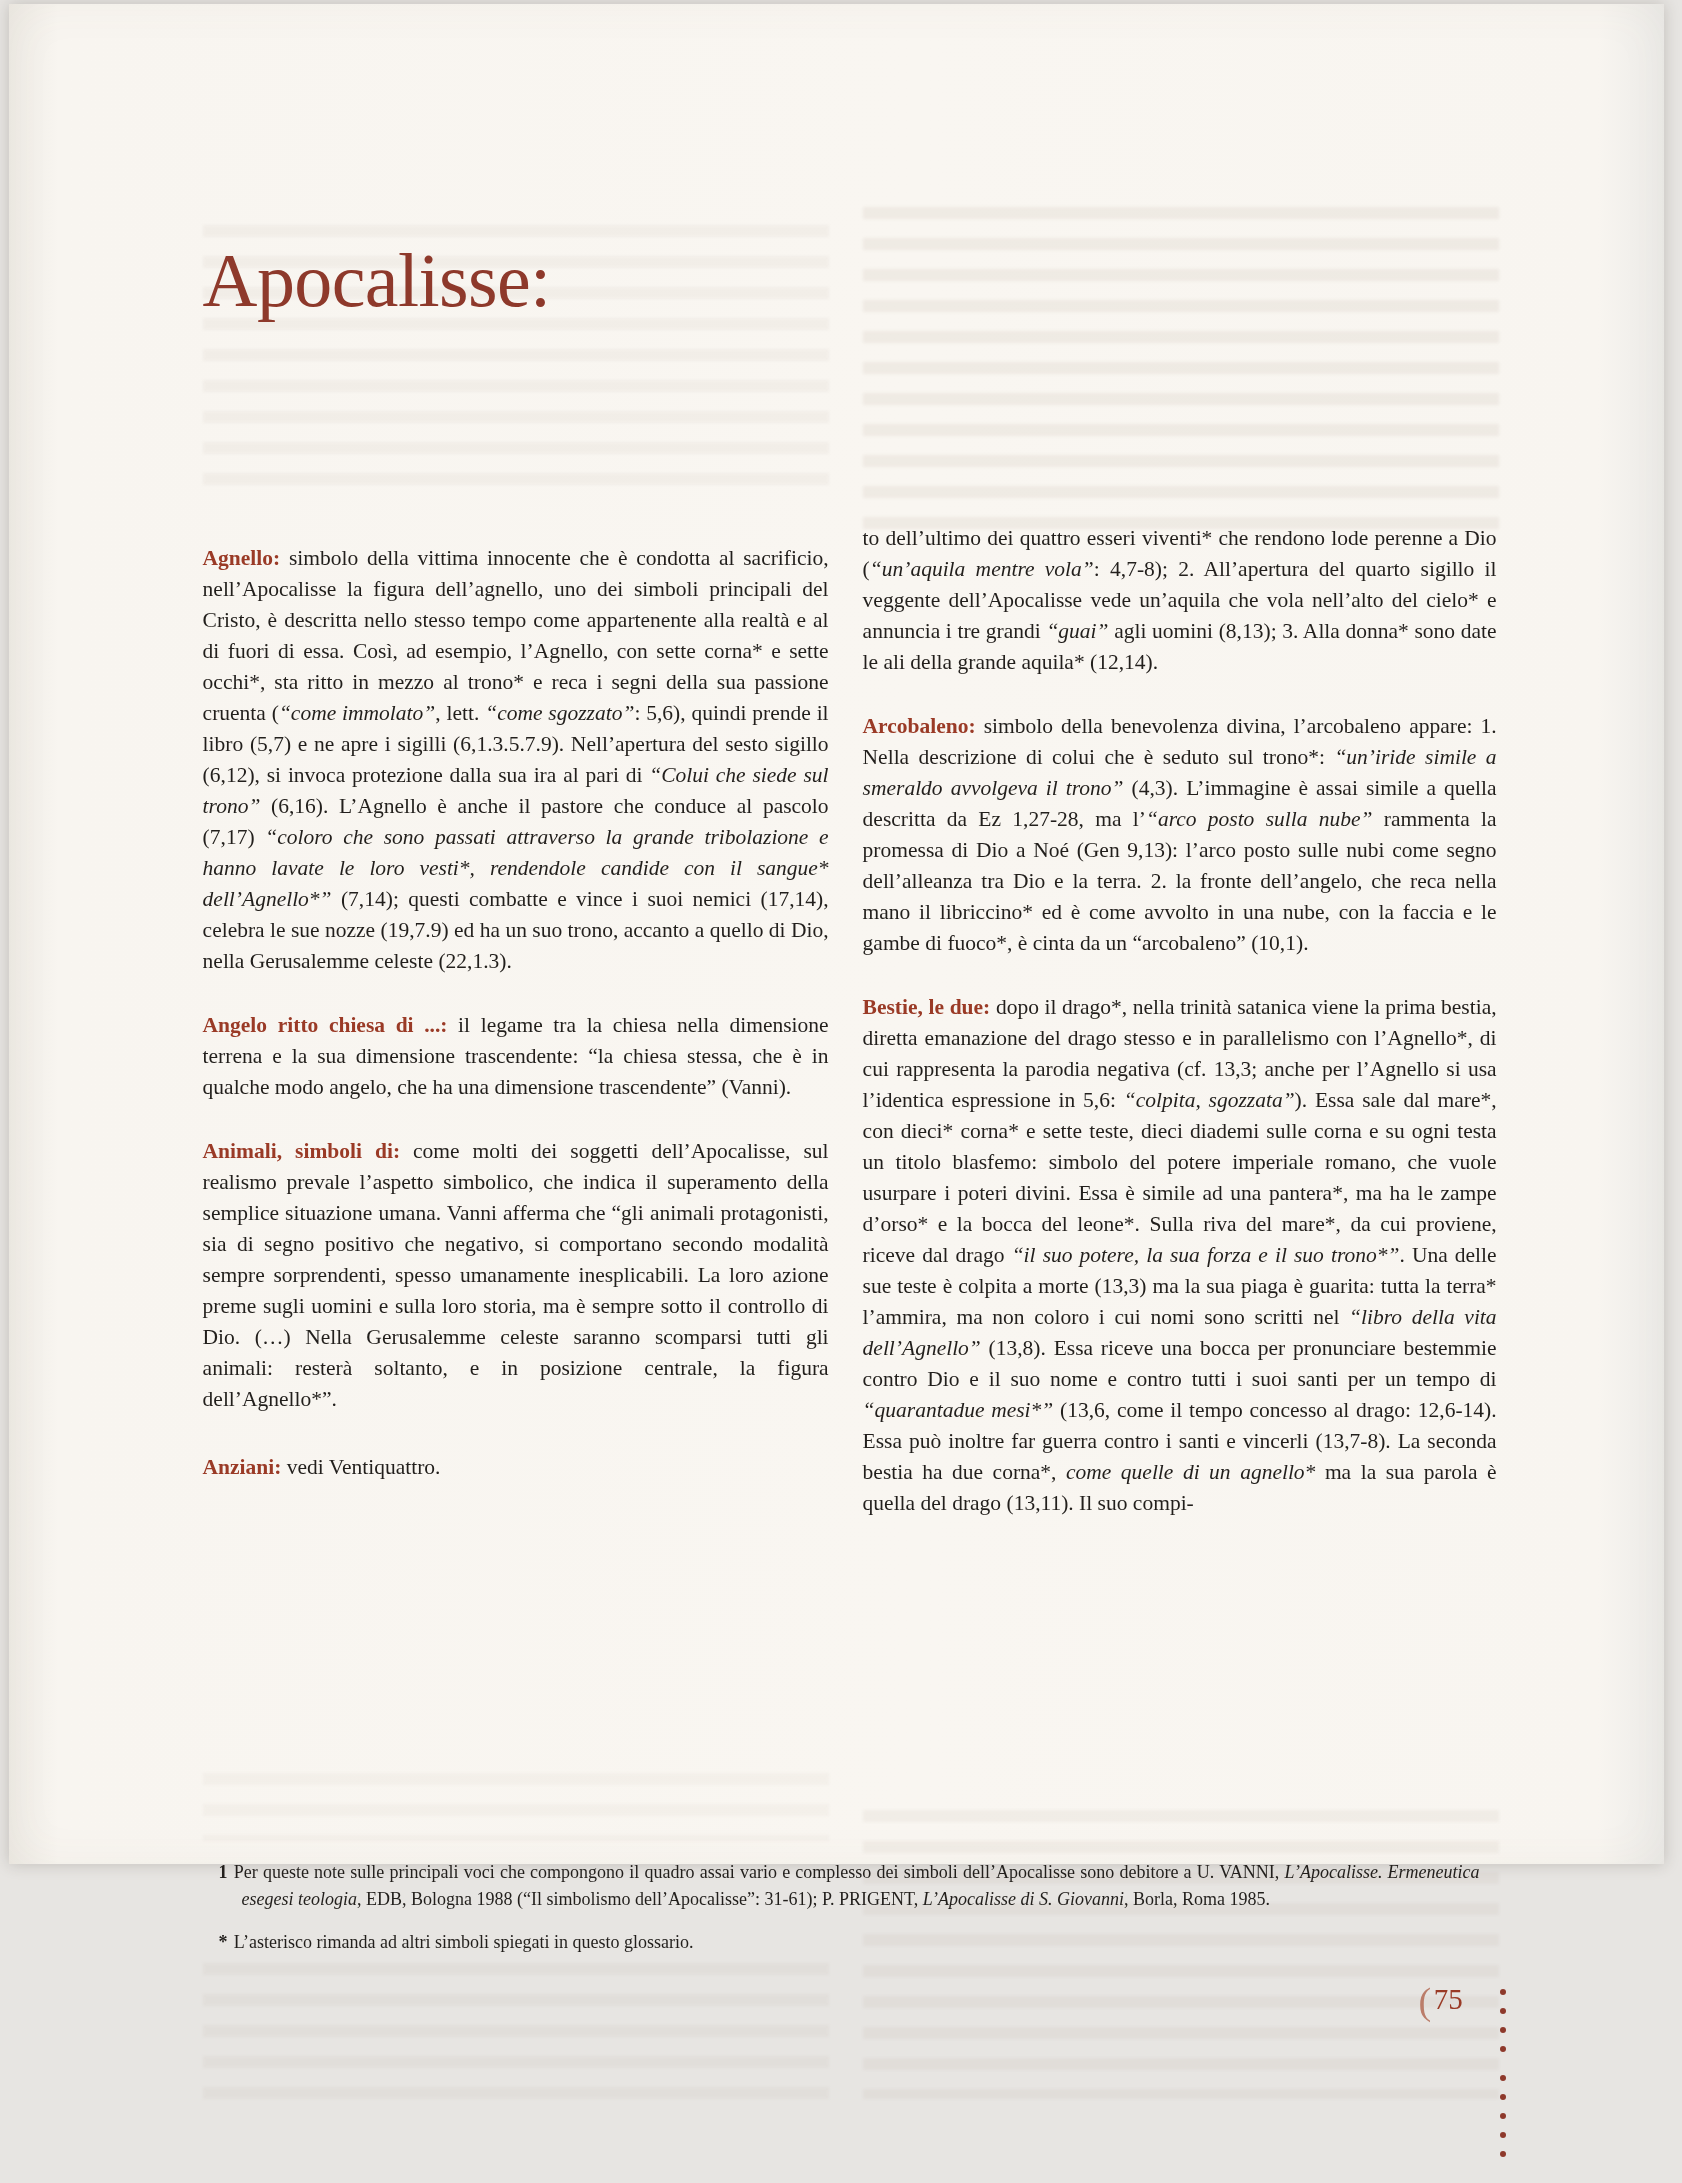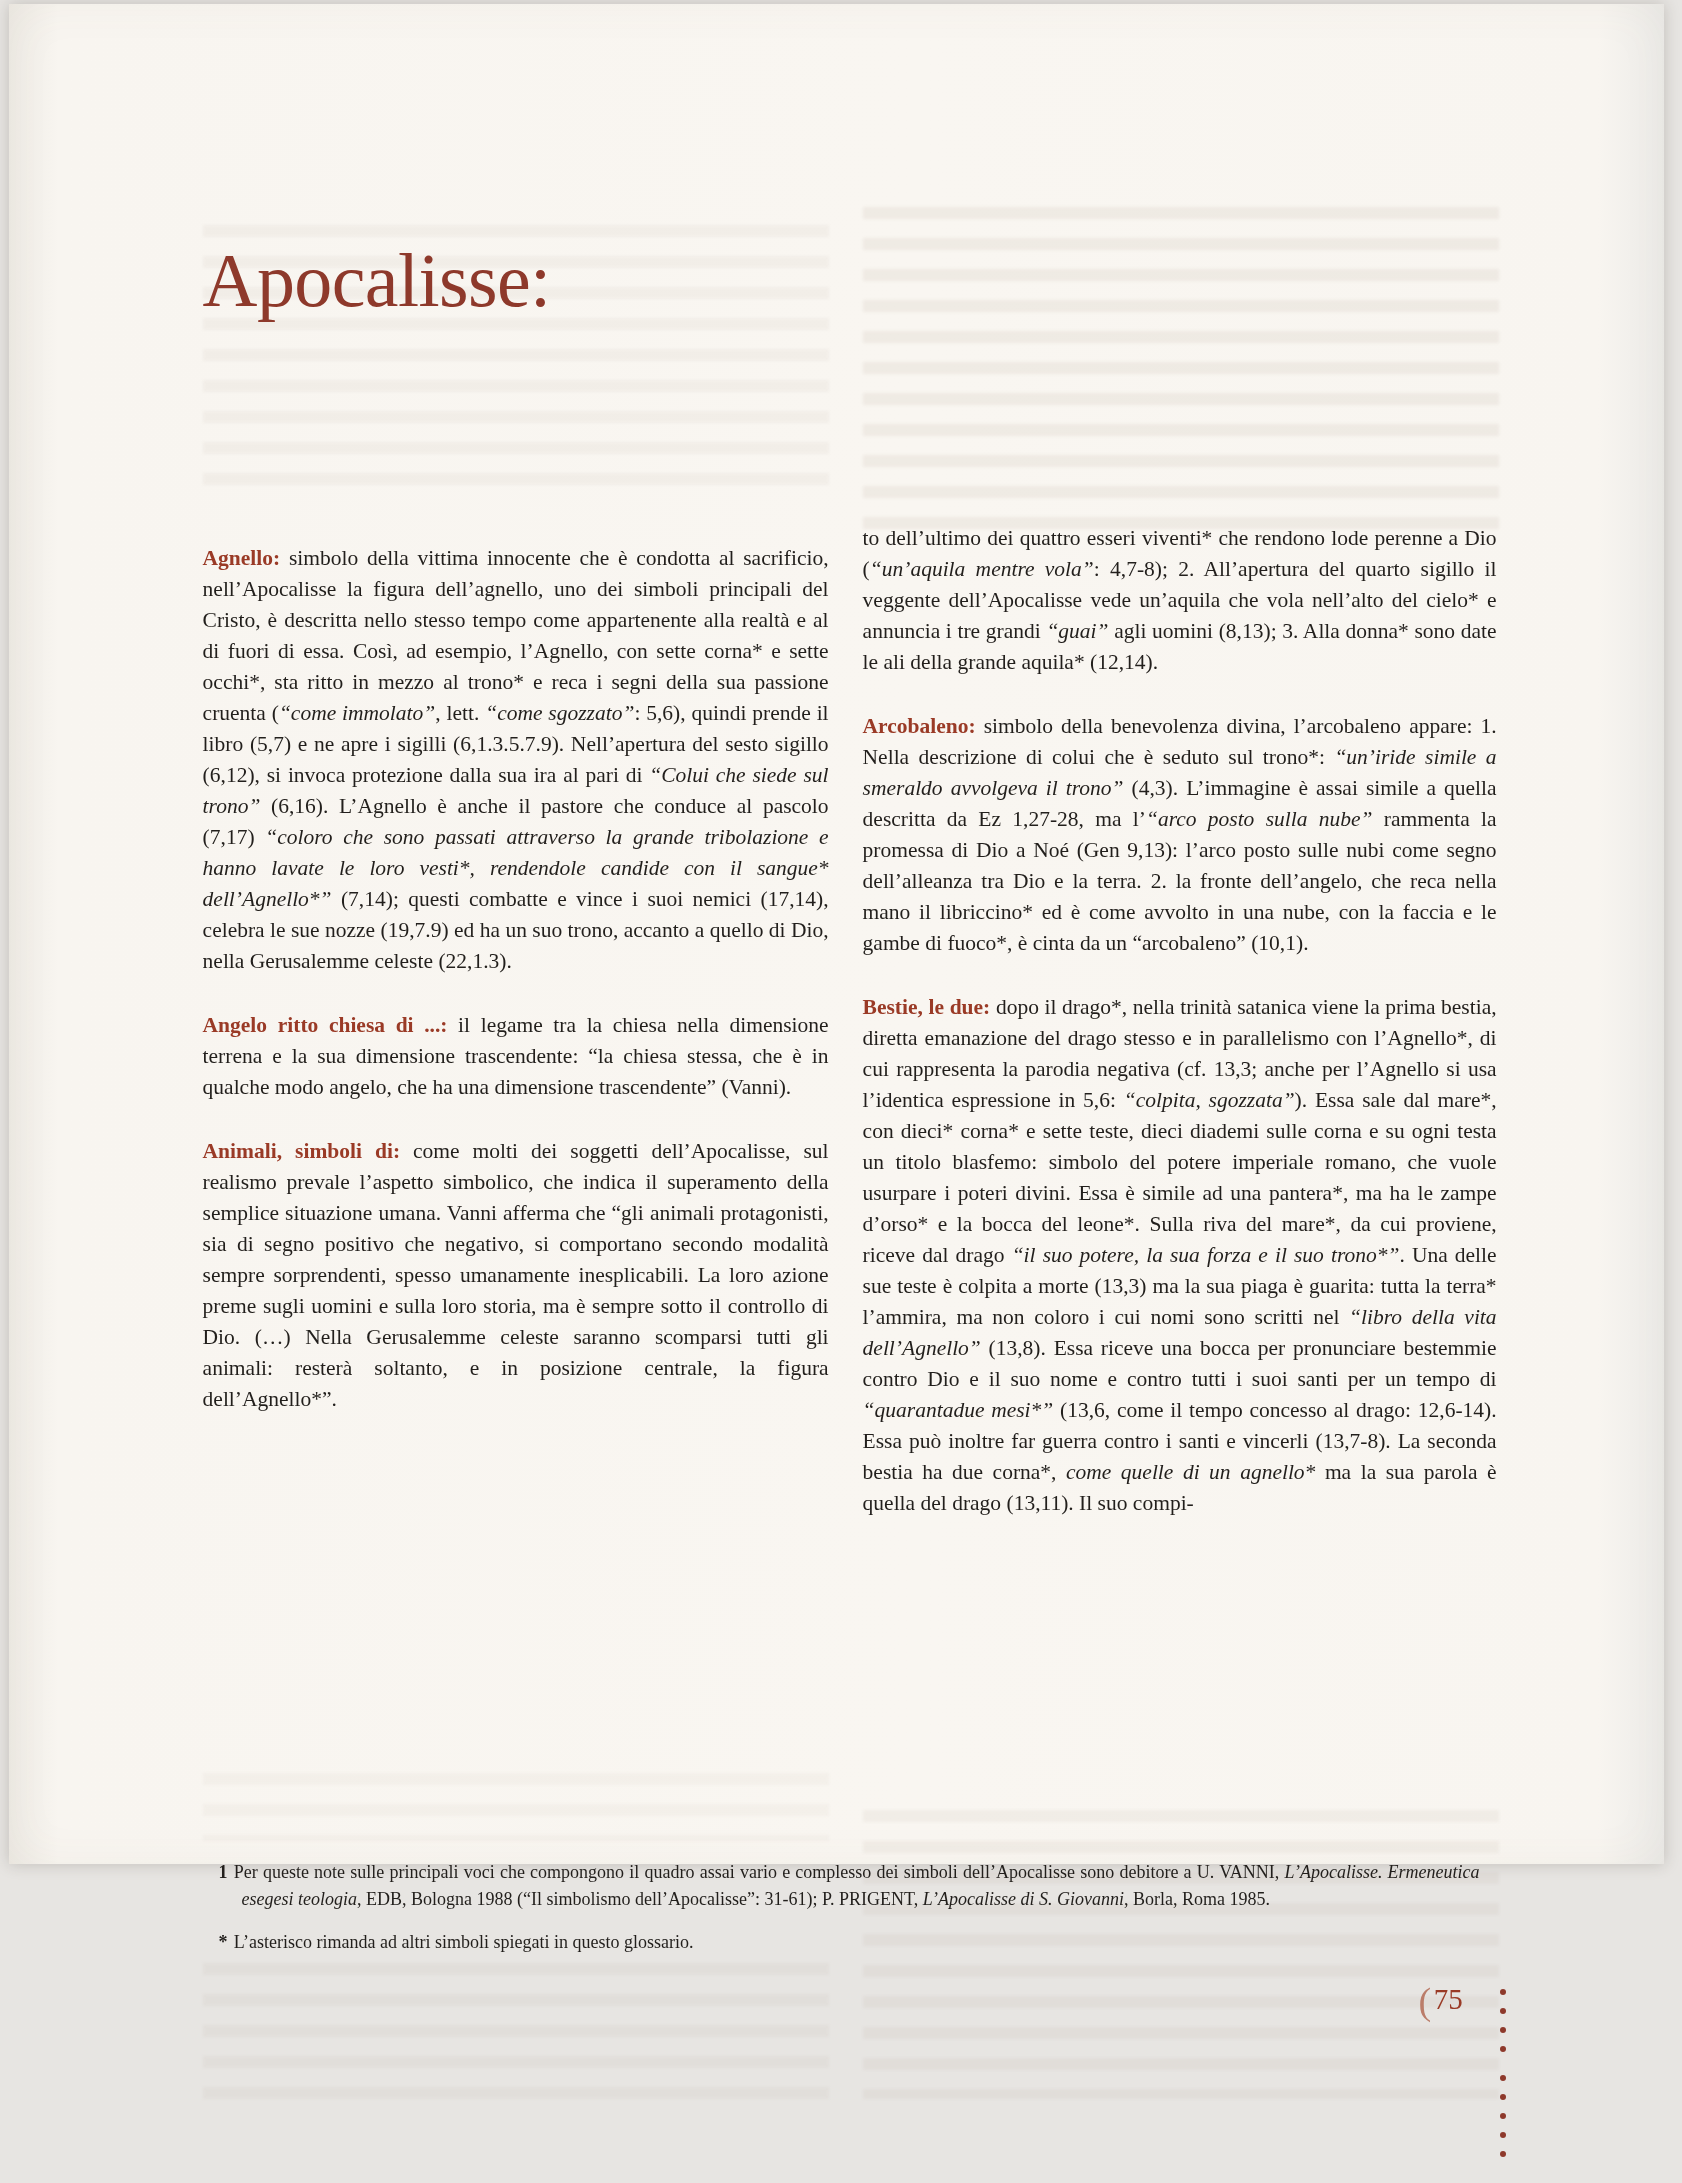--- a/index.html
+++ b/index.html
@@ -81,20 +81,21 @@
     <div class="ghost g5"></div>
 
     <header class="title">
       <div class="tline">Apocalisse:</div>
     </header>
 
     <section class="col col-left" id="col-left">
         <p class="entry"><b class="head">Agnello:</b><span> simbolo della vittima innocente che è condotta al sacrificio, nell’Apocalisse la figura dell’agnello, uno dei simboli principali del Cristo, è descritta nello stesso tempo come appartenente alla realtà e al di fuori di essa. Così, ad esempio, l’Agnello, con sette corna* e sette occhi*, sta ritto in mezzo al trono* e reca i segni della sua passione cruenta (</span><i>“come immolato”</i><span>, lett. </span><i>“come sgozzato”</i><span>: 5,6), quindi prende il libro (5,7) e ne apre i sigilli (6,1.3.5.7.9). Nell’apertura del sesto sigillo (6,12), si invoca protezione dalla sua ira al pari di </span><i>“Colui che siede sul trono”</i><span> (6,16). L’Agnello è anche il pastore che conduce al pascolo (7,17) </span><i>“coloro che sono passati attraverso la grande tribolazione e hanno lavate le loro vesti*, rendendole candide con il sangue* dell’Agnello*”</i><span> (7,14); questi combatte e vince i suoi nemici (17,14), celebra le sue nozze (19,7.9) ed ha un suo trono, accanto a quello di Dio, nella Gerusalemme celeste (22,1.3).</span></p>
         <p class="entry"><b class="head">Angelo ritto chiesa di ...:</b><span> il legame tra la chiesa nella dimensione terrena e la sua dimensione trascendente: “la chiesa stessa, che è in qualche modo angelo, che ha una dimensione trascendente” (Vanni).</span></p>
         <p class="entry"><b class="head">Animali, simboli di:</b><span> come molti dei soggetti dell’Apocalisse, sul realismo prevale l’aspetto simbolico, che indica il superamento della semplice situazione umana. Vanni afferma che “gli animali protagonisti, sia di segno positivo che negativo, si comportano secondo modalità sempre sorprendenti, spesso umanamente inesplicabili. La loro azione preme sugli uomini e sulla loro storia, ma è sempre sotto il controllo di Dio. (…) Nella Gerusalemme celeste saranno scomparsi tutti gli animali: resterà soltanto, e in posizione centrale, la figura dell’Agnello*”.</span></p>
+        <p class="entry extra-space"><b class="head">Anziani:</b><span> vedi Ventiquattro.</span></p>
       </section>
     <section class="col col-right" id="col-right">
         <p class="entry"><span>to dell’ultimo dei quattro esseri viventi* che rendono lode perenne a Dio (</span><i>“un’aquila mentre vola”</i><span>: 4,7-8); 2. All’apertura del quarto sigillo il veggente dell’Apocalisse vede un’aquila che vola nell’alto del cielo* e annuncia i tre grandi </span><i>“guai”</i><span> agli uomini (8,13); 3. Alla donna* sono date le ali della grande aquila* (12,14).</span></p>
         <p class="entry"><b class="head">Arcobaleno:</b><span> simbolo della benevolenza divina, l’arcobaleno appare: 1. Nella descrizione di colui che è seduto sul trono*: </span><i>“un’iride simile a smeraldo avvolgeva il trono”</i><span> (4,3). L’immagine è assai simile a quella descritta da Ez 1,27-28, ma l’</span><i>“arco posto sulla nube”</i><span> rammenta la promessa di Dio a Noé (Gen 9,13): l’arco posto sulle nubi come segno dell’alleanza tra Dio e la terra. 2. la fronte dell’angelo, che reca nella mano il libriccino* ed è come avvolto in una nube, con la faccia e le gambe di fuoco*, è cinta da un “arcobaleno” (10,1).</span></p>
         <p class="entry"><b class="head">Bestie, le due:</b><span> dopo il drago*, nella trinità satanica viene la prima bestia, diretta emanazione del drago stesso e in parallelismo con l’Agnello*, di cui rappresenta la parodia negativa (cf. 13,3; anche per l’Agnello si usa l’identica espressione in 5,6: </span><i>“colpita, sgozzata”</i><span>). Essa sale dal mare*, con dieci* corna* e sette teste, dieci diademi sulle corna e su ogni testa un titolo blasfemo: simbolo del potere imperiale romano, che vuole usurpare i poteri divini. Essa è simile ad una pantera*, ma ha le zampe d’orso* e la bocca del leone*. Sulla riva del mare*, da cui proviene, riceve dal drago </span><i>“il suo potere, la sua forza e il suo trono*”</i><span>. Una delle sue teste è colpita a morte (13,3) ma la sua piaga è guarita: tutta la terra* l’ammira, ma non coloro i cui nomi sono scritti nel </span><i>“libro della vita dell’Agnello”</i><span> (13,8). Essa riceve una bocca per pronunciare bestemmie contro Dio e il suo nome e contro tutti i suoi santi per un tempo di </span><i>“quarantadue mesi*”</i><span> (13,6, come il tempo concesso al drago: 12,6-14). Essa può inoltre far guerra contro i santi e vincerli (13,7-8). La seconda bestia ha due corna*, </span><i>come quelle di un agnello*</i><span> ma la sua parola è quella del drago (13,11). Il suo compi-</span></p>
       </section>
 
     <footer class="footnotes" id="footnotes">
         <p class="footnote"><span class="fn-marker">1</span><span>Per queste note sulle principali voci che compongono il quadro assai vario e complesso dei simboli dell’Apocalisse sono debitore a U. VANNI, </span><i>L’Apocalisse. Ermeneutica esegesi teologia</i><span>, EDB, Bologna 1988 (“Il simbolismo dell’Apocalisse”: 31-61); P. PRIGENT, </span><i>L’Apocalisse di S. Giovanni</i><span>, Borla, Roma 1985.</span></p>
         <p class="footnote"><span class="fn-marker">*</span><span>L’asterisco rimanda ad altri simboli spiegati in questo glossario.</span></p>

